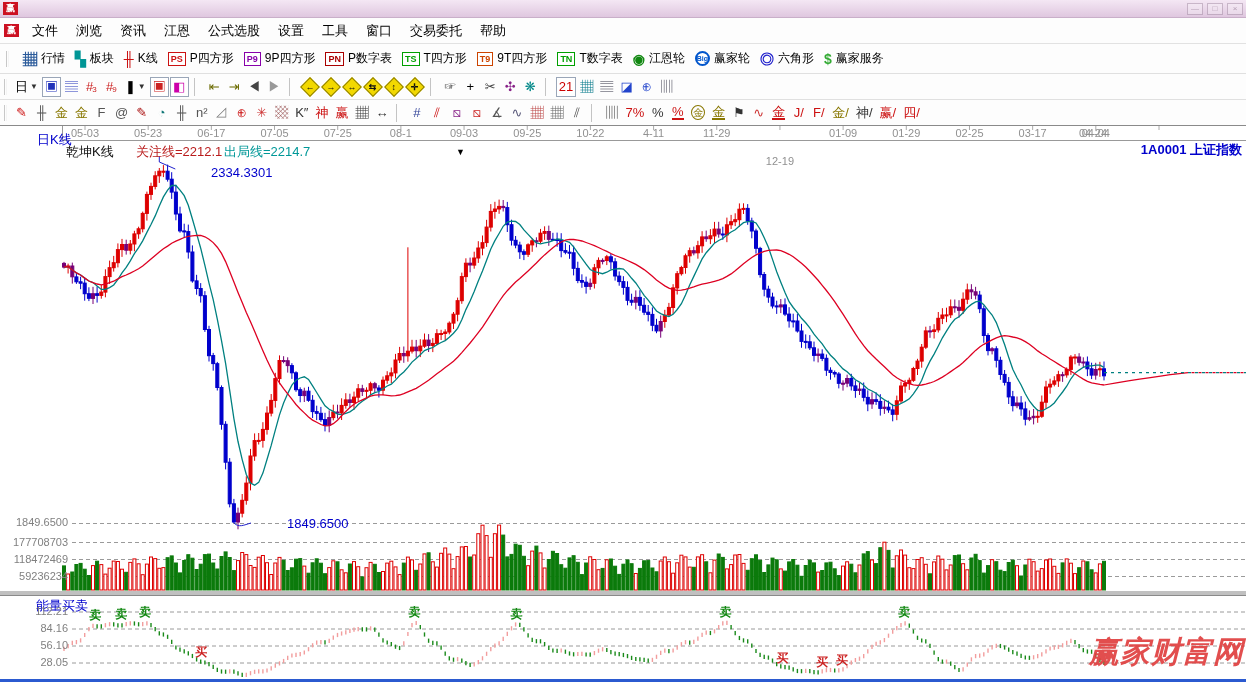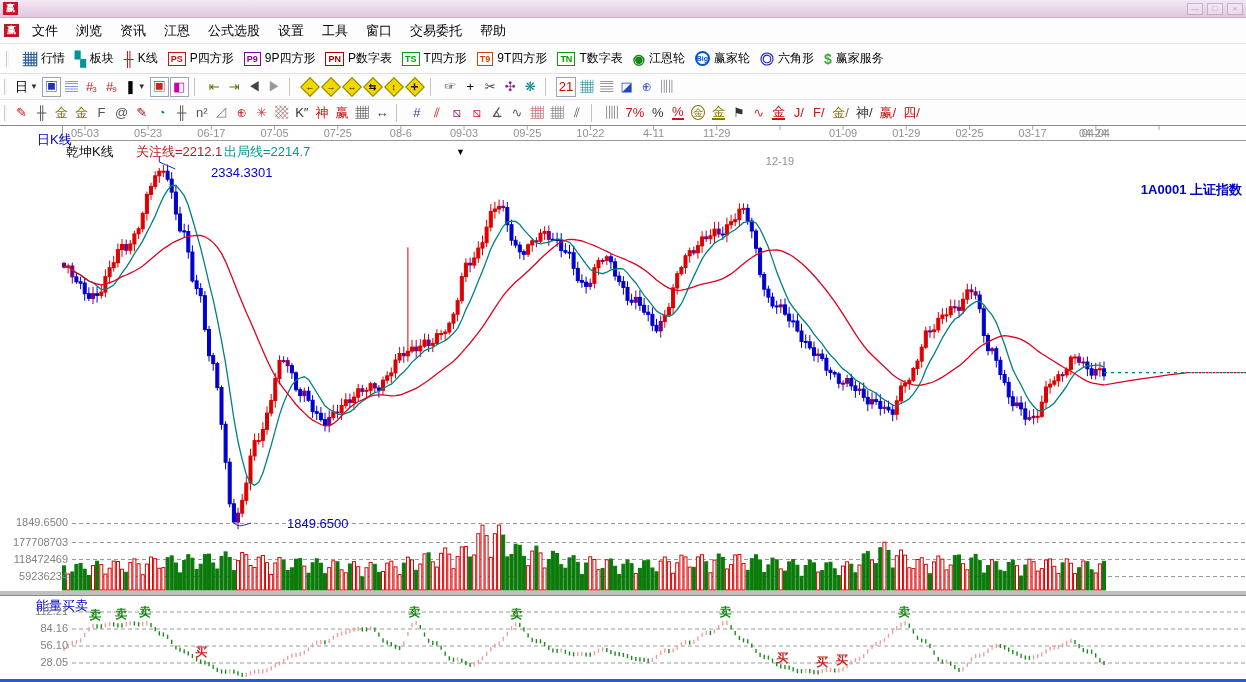--- a/index.html
+++ b/index.html
@@ -1431,52 +1431,53 @@
         <text x="822.2" y="540.1" fill="#cc2222" font-size="12" font-weight="bold" text-anchor="middle">买</text>
         <text x="841.9" y="538.3" fill="#cc2222" font-size="12" font-weight="bold" text-anchor="middle">买</text>
       </svg>
 
     <div id="date-row">
         <span class="dlabel" style="left: 65px;">05-03</span>
         <span class="dlabel" style="left: 128.176px;">05-23</span>
         <span class="dlabel" style="left: 191.353px;">06-17</span>
         <span class="dlabel" style="left: 254.529px;">07-05</span>
         <span class="dlabel" style="left: 317.706px;">07-25</span>
-        <span class="dlabel" style="left: 380.882px;">08-6</span>
+        <span class="dlabel" style="left: 380.882px;">08-1</span>
         <span class="dlabel" style="left: 444.059px;">09-03</span>
         <span class="dlabel" style="left: 507.235px;">09-25</span>
         <span class="dlabel" style="left: 570.412px;">10-22</span>
         <span class="dlabel" style="left: 633.588px;">4-11</span>
         <span class="dlabel" style="left: 696.765px;">11-29</span>
         <span class="dlabel" style="left: 759.941px; margin-top: 28px;">12-19</span>
         <span class="dlabel" style="left: 823.118px;">01-09</span>
         <span class="dlabel" style="left: 886.294px;">01-29</span>
         <span class="dlabel" style="left: 949.471px;">02-25</span>
         <span class="dlabel" style="left: 1012.65px;">03-17</span>
         <span class="dlabel" style="left: 1075.82px;">04-04</span>
         <span class="dlabel" style="left: 1073px;">04-24</span>
       </div>
 
     <div class="ov lbl-blue" style="left:3px;top:5px;">日K线</div>
     <div class="ov" style="left:66px;top:17px;font-size:13px;color:#111;">乾坤K线</div>
     <div class="ov" style="left:136px;top:17px;font-size:13px;color:#b91c1c;">关注线=2212.1</div>
     <div class="ov" style="left:224px;top:17px;font-size:13px;color:#009898;">出局线=2214.7</div>
     <div class="ov" style="left:456px;top:21px;font-size:9px;color:#000;">▼</div>
-    <div class="ov lbl-blue-b" style="right:4px;top:15px;margin-top:40px;">1A0001  上证指数</div>
+    <div class="ov lbl-blue-b" style="right:4px;top:15px;">1A0001  上证指数</div>
 
     <div class="ov lbl-blue" style="left:177px;top:39px;">2334.3301</div>
     <div class="ov lbl-blue" style="left:253px;top:390px;">1849.6500</div>
     <div class="ov num-gray" style="top:390px;">1849.6500</div>
 
     <div class="ov num-gray" style="top:410px;">177708703</div>
     <div class="ov num-gray" style="top:427px;">118472469</div>
     <div class="ov num-gray" style="top:444px;">59236234</div>
 
     <div class="ov lbl-blue" style="left:2px;top:471px;">能量买卖</div>
     <div class="ov num-gray" style="top:479px;">112.21</div>
     <div class="ov num-gray" style="top:496px;">84.16</div>
     <div class="ov num-gray" style="top:513px;">56.10</div>
     <div class="ov num-gray" style="top:530px;">28.05</div>
 
+    <div class="ov watermark">赢家财富网</div>
   </div>
 
   <div class="bottom-frame"></div>
 </div>
 
 </body></html>

